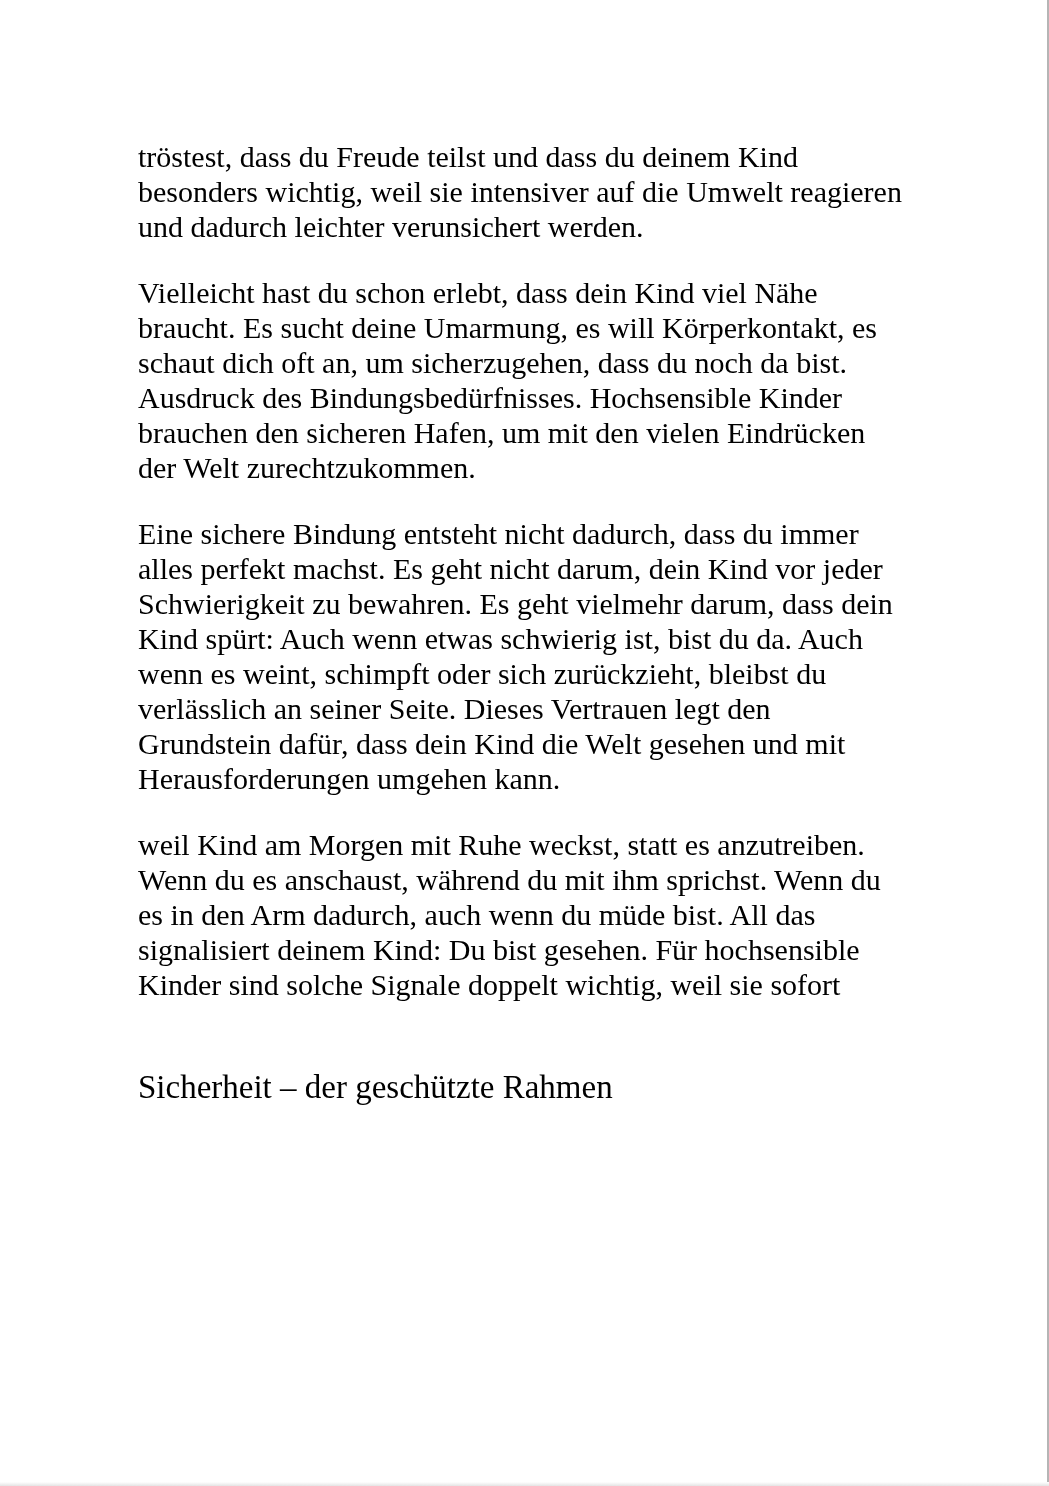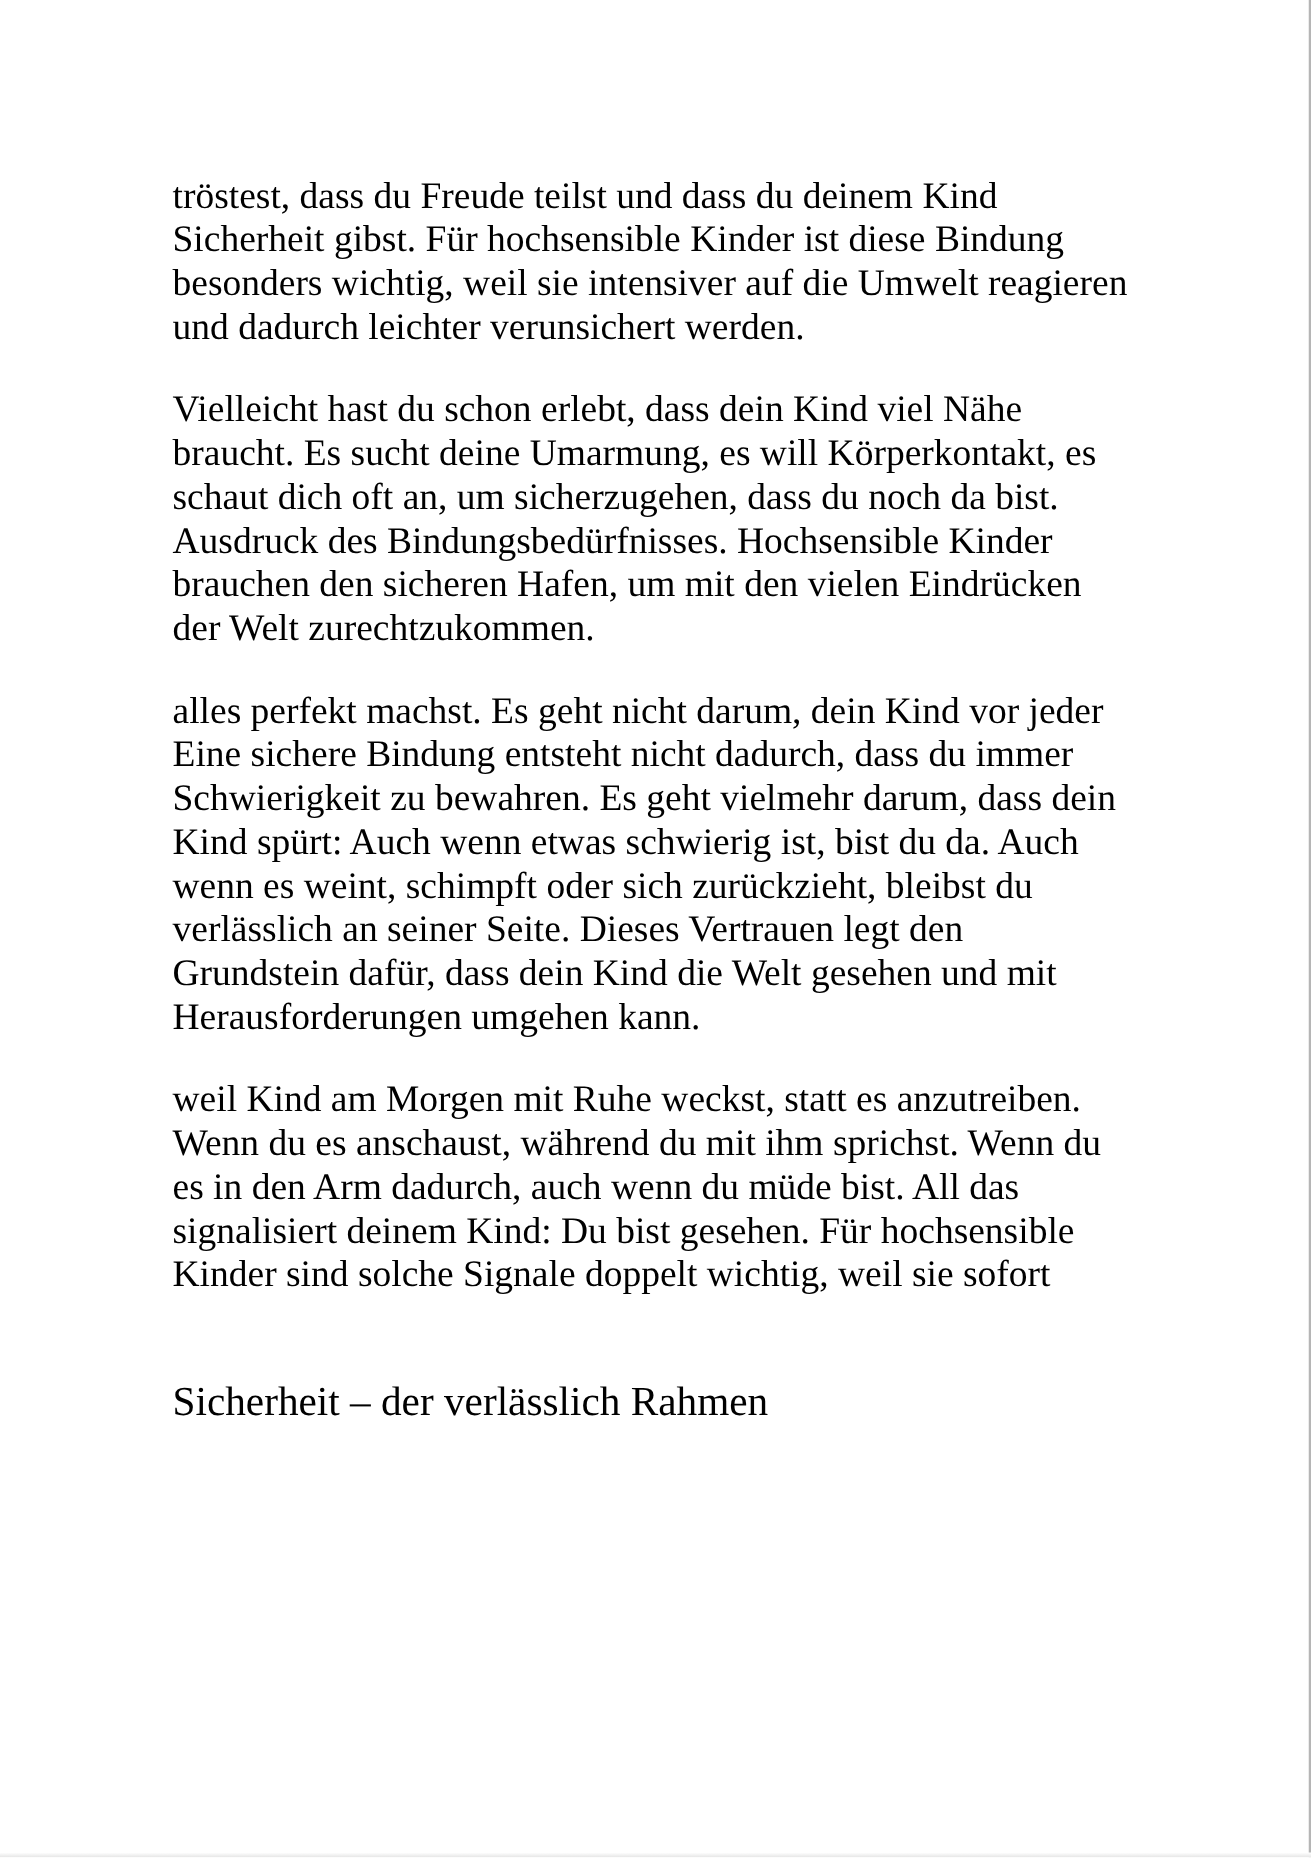--- a/index.html
+++ b/index.html
@@ -56,53 +56,52 @@
 </style>
 </head>
 <body>
 
 <div class="page">
 
   <div class="text-block">
 
     <div class="para">
       <div class="line">tröstest, dass du Freude teilst und dass du deinem Kind</div>
-      <div class="line">Sicherheit gibst. Für hochsensible Kinder ist diese Bindung</div>
       <div class="line">besonders wichtig, weil sie intensiver auf die Umwelt reagieren</div>
       <div class="line">und dadurch leichter verunsichert werden.</div>
     </div>
 
     <div class="para">
       <div class="line">Vielleicht hast du schon erlebt, dass dein Kind viel Nähe</div>
       <div class="line">braucht. Es sucht deine Umarmung, es will Körperkontakt, es</div>
       <div class="line">schaut dich oft an, um sicherzugehen, dass du noch da bist.</div>
       <div class="line">Ausdruck des Bindungsbedürfnisses. Hochsensible Kinder</div>
       <div class="line">brauchen den sicheren Hafen, um mit den vielen Eindrücken</div>
       <div class="line">der Welt zurechtzukommen.</div>
     </div>
 
     <div class="para">
+      <div class="line">Eine sichere Bindung entsteht nicht dadurch, dass du immer</div>
       <div class="line">alles perfekt machst. Es geht nicht darum, dein Kind vor jeder</div>
-      <div class="line">Eine sichere Bindung entsteht nicht dadurch, dass du immer</div>
       <div class="line">Schwierigkeit zu bewahren. Es geht vielmehr darum, dass dein</div>
       <div class="line">Kind spürt: Auch wenn etwas schwierig ist, bist du da. Auch</div>
       <div class="line">wenn es weint, schimpft oder sich zurückzieht, bleibst du</div>
       <div class="line">verlässlich an seiner Seite. Dieses Vertrauen legt den</div>
       <div class="line">Grundstein dafür, dass dein Kind die Welt gesehen und mit</div>
       <div class="line">Herausforderungen umgehen kann.</div>
     </div>
 
     <div class="para">
       <div class="line">weil Kind am Morgen mit Ruhe weckst, statt es anzutreiben.</div>
       <div class="line">Wenn du es anschaust, während du mit ihm sprichst. Wenn du</div>
       <div class="line">es in den Arm dadurch, auch wenn du müde bist. All das</div>
       <div class="line">signalisiert deinem Kind: Du bist gesehen. Für hochsensible</div>
       <div class="line">Kinder sind solche Signale doppelt wichtig, weil sie sofort</div>
     </div>
 
-    <h2 class="section-heading">Sicherheit – der verlässlich Rahmen</h2>
+    <h2 class="section-heading">Sicherheit – der geschützte Rahmen</h2>
 
   </div>
 
   <div class="page-right-edge"></div>
   <div class="page-bottom-edge"></div>
 
 </div>
 
 </body></html>

